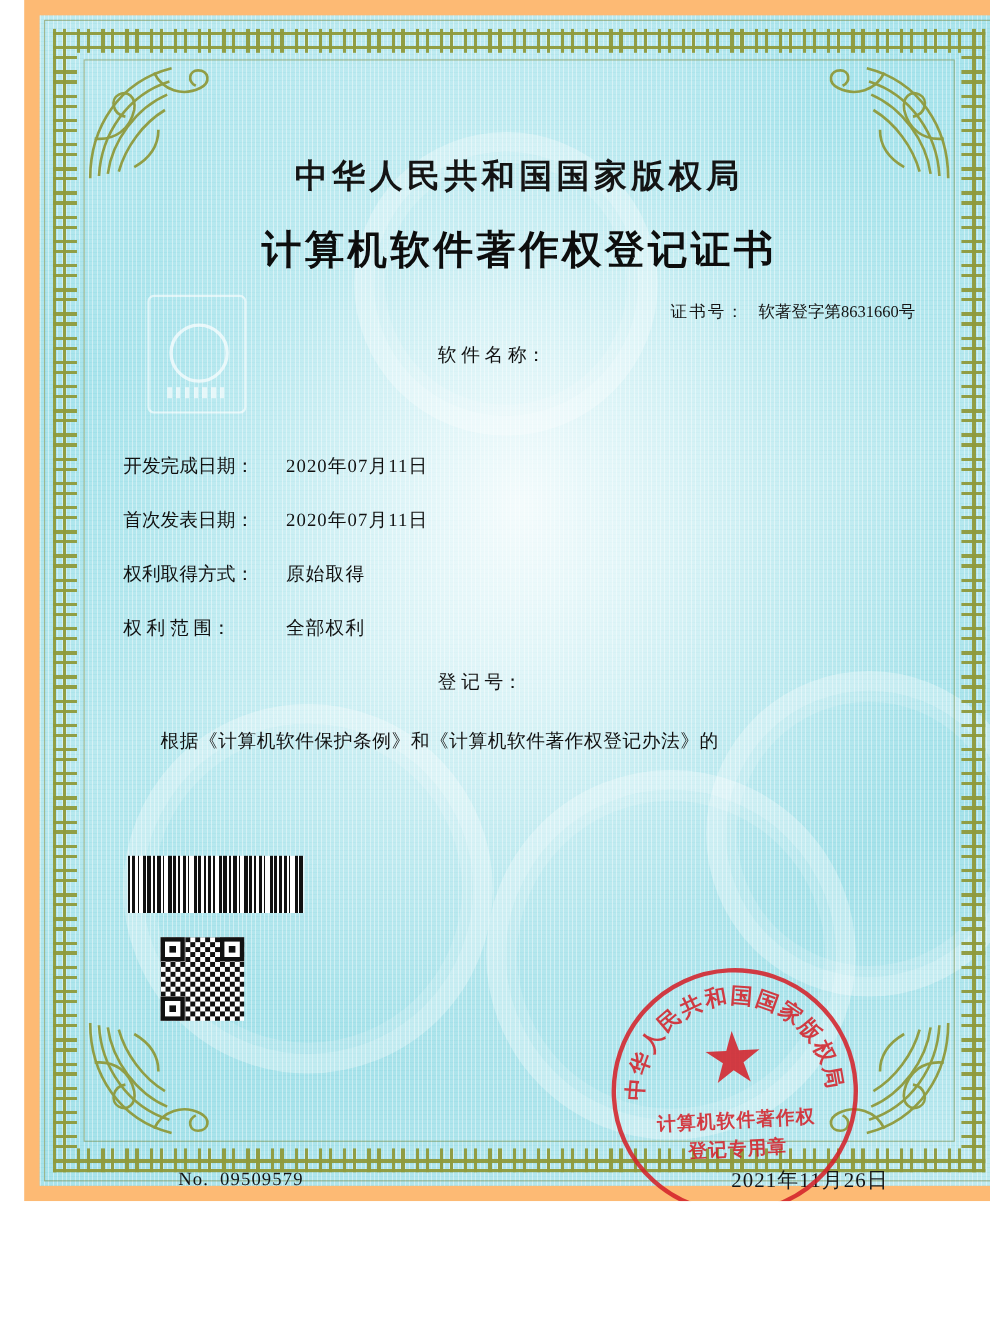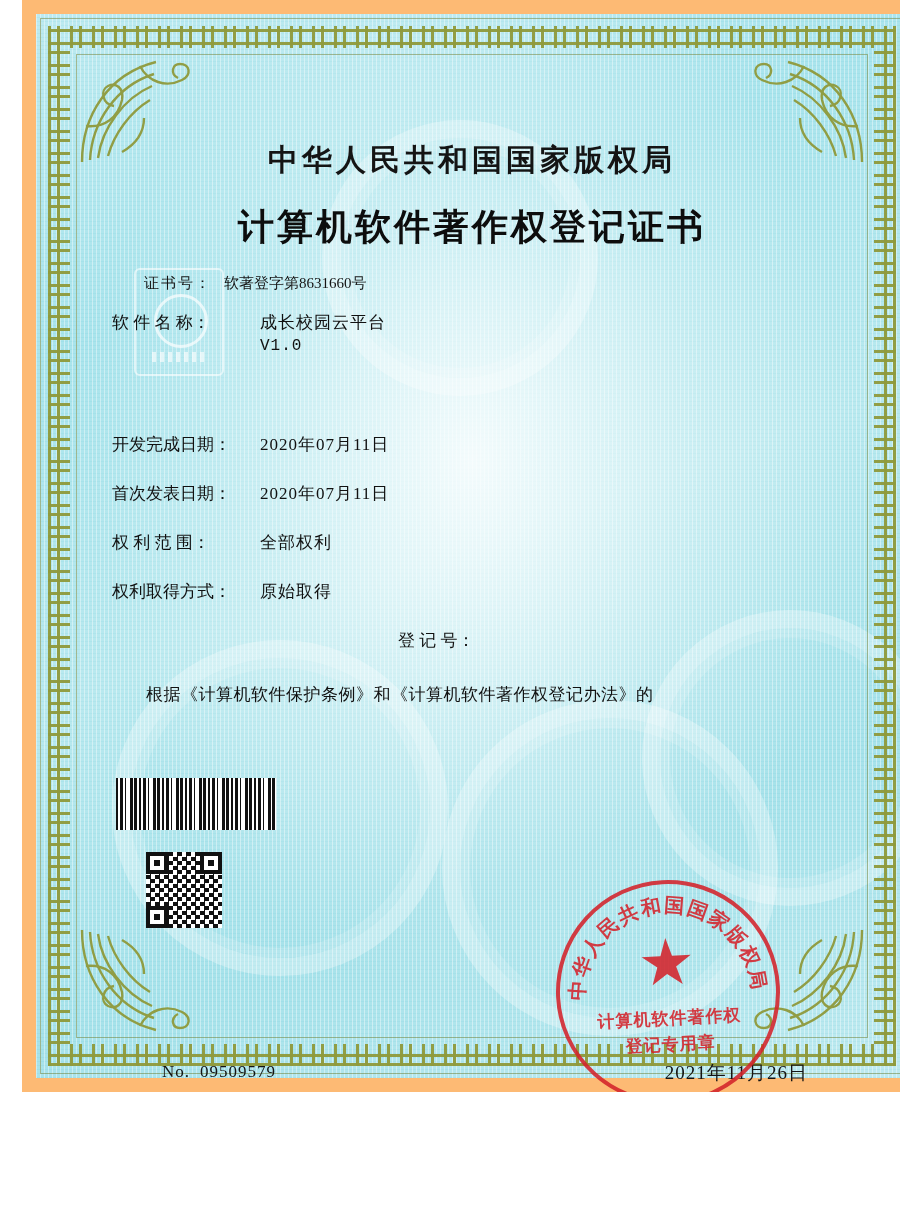--- a/index.html
+++ b/index.html
@@ -142,21 +142,21 @@
   .doc-title {
     text-align: center;
     font-size: 36px;
     letter-spacing: 3px;
     color: #0d0d0d;
     font-weight: 700;
     margin-top: 22px;
   }
 
   .cert-no {
-    text-align: left;
+    text-align: right;
     margin-top: 22px;
     font-size: 15px;
     color: #141414;
     padding-left: 32px;
   }
   .cert-no .lbl { letter-spacing: 2px; }
   .cert-no .val { margin-left: 12px; }
 
   .fields {
     margin-top: 14px;
@@ -410,49 +410,45 @@
     <div class="doc-title">计算机软件著作权登记证书</div>
 
     <div class="cert-no">
       <span class="lbl">证书号：</span><span class="val">软著登字第8631660号</span>
     </div>
 
     <div class="fields">
 
       <div class="field-row" style="margin-top:18px;">
         <div class="field-label">软 件 名 称：</div>
-        <div class="field-value">
-          <span>成长校园云平台</span>
-          <span class="line2">V1.0</span>
-        </div>
       </div>
 
       <div class="gap-sm"></div>
 
 
       <div class="gap-md"></div>
 
       <div class="field-row row-tight">
         <div class="field-label">开发完成日期：</div>
         <div class="field-value">2020年07月11日</div>
       </div>
 
       <div class="field-row row-tight">
         <div class="field-label">首次发表日期：</div>
         <div class="field-value">2020年07月11日</div>
       </div>
 
       <div class="field-row row-tight">
+        <div class="field-label">权利取得方式：</div>
+        <div class="field-value">原始取得</div>
+      </div>
+
+      <div class="field-row row-tight">
         <div class="field-label">权 利 范 围：</div>
         <div class="field-value">全部权利</div>
-      </div>
-
-      <div class="field-row row-tight">
-        <div class="field-label">权利取得方式：</div>
-        <div class="field-value">原始取得</div>
       </div>
 
       <div class="field-row row-tight">
         <div class="field-label">登 记 号：</div>
       </div>
 
     </div>
 
     <div class="statement">
       <p class="indent">根据《计算机软件保护条例》和《计算机软件著作权登记办法》的</p>

